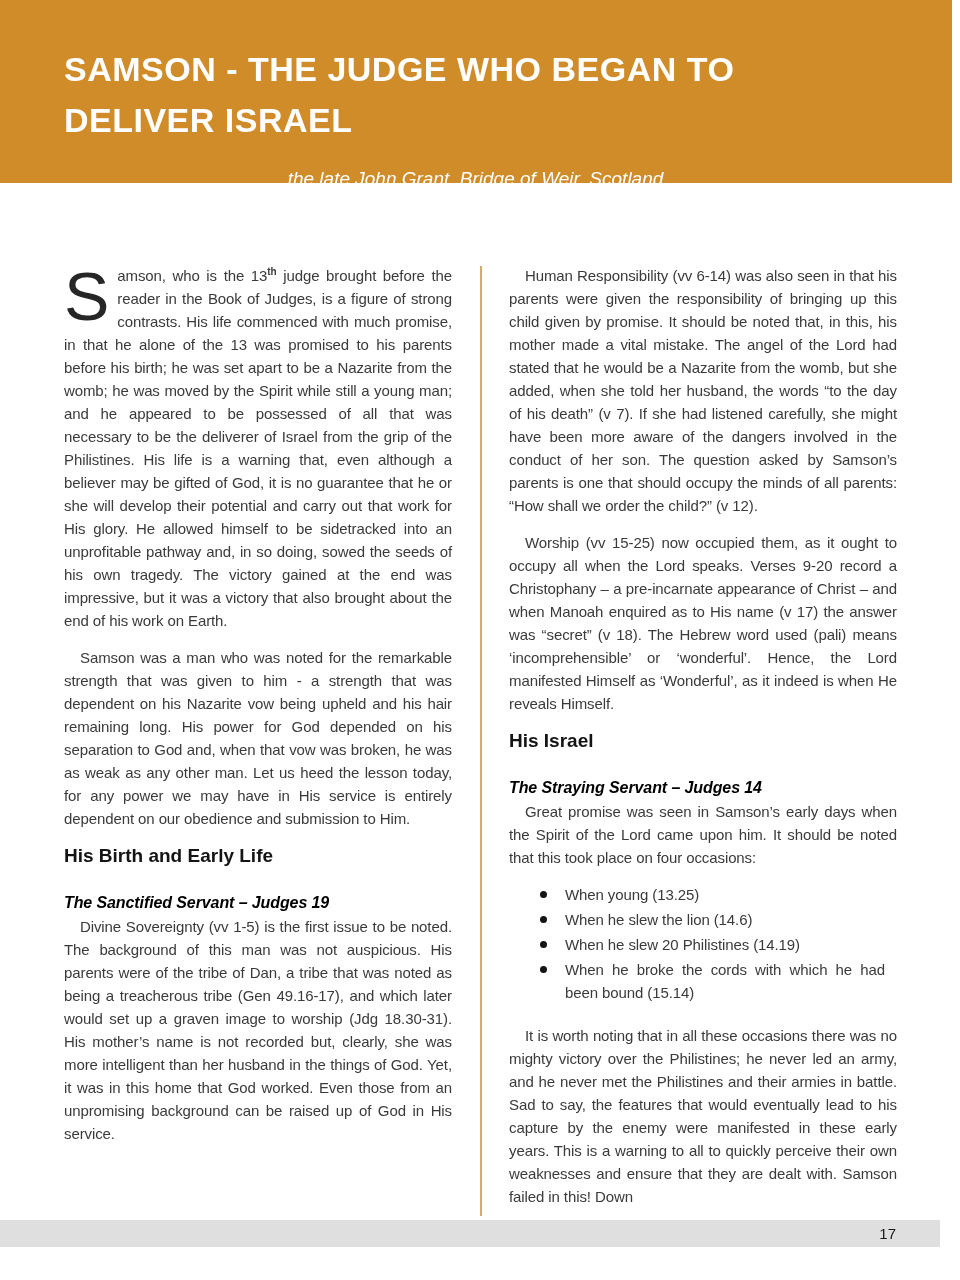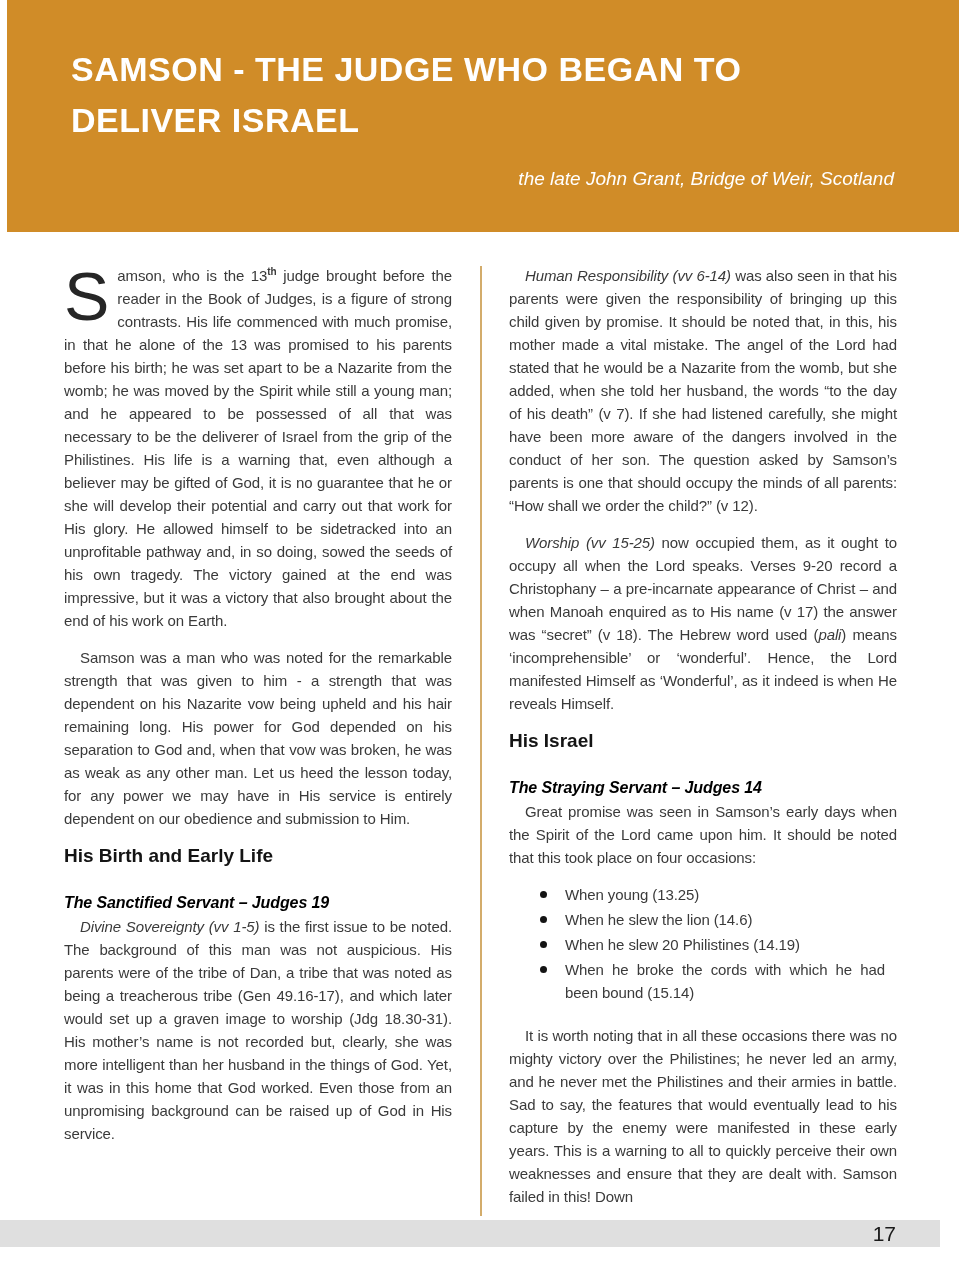--- a/index.html
+++ b/index.html
@@ -1,30 +1,30 @@
 <!DOCTYPE html>
 <html><head>
 <meta charset="utf-8">
 <style>
   html,body{margin:0;padding:0;background:#ffffff;}
   body{width:960px;height:1280px;font-family:"Liberation Sans",sans-serif;}
   .page{position:relative;width:960px;height:1280px;background:#ffffff;overflow:hidden;}
 
   
   .masthead{
-    position:absolute;top:0;left:7px;width:952px;height:232px;
+    position:absolute;top:0;left:0;width:952px;height:183px;
     background:#D08C28;color:#ffffff;box-sizing:border-box;
     padding:44px 65px 0 64px;
   }
   .title{
     margin:0;font-size:34px;line-height:51px;font-weight:600;
     letter-spacing:0.5px;color:#ffffff;
   }
   .byline{
-    margin-top:22px;text-align:right;font-style:italic;
+    margin-top:22px;text-align:center;font-style:italic;
     font-size:19px;color:#ffffff;
   }
 
   
   .columns{
     position:absolute;top:250px;left:0;width:960px;box-sizing:border-box;
     padding:14px 63px 0 64px;display:flex;
   }
   .col{
     width:388px;flex:0 0 388px;
@@ -32,21 +32,21 @@
     color:#3a3a3a;text-align:justify;
   }
   .divider{width:2px;background:#D3AC6B;margin:2px 27px 6px 28px;}
 
   .col p{margin:0 0 14px;text-indent:16px;}
   .col p.first{text-indent:0;}
   .dropcap{
     float:left;font-size:68px;line-height:54px;
     padding:5px 8px 0 0;color:#262626;font-weight:400;
   }
-  .italic{font-style:italic;}
+  .italic{}
   sup{font-size:10px;line-height:0;vertical-align:super;font-weight:bold;}
 
   h2.heading{
     font-size:19px;font-weight:700;color:#141414;
     margin:6px 0 24px;text-align:left;letter-spacing:0;text-indent:0;
   }
   h3.subheading{
     font-size:16px;font-weight:700;font-style:italic;color:#000000;
     margin:0 0 1px;text-align:left;text-indent:0;
   }
@@ -56,21 +56,21 @@
   ul.bullets li::before{
     content:"";position:absolute;left:19px;top:8px;
     width:7px;height:7px;border-radius:50%;background:#141414;
   }
 
   
   .pagebar{
     position:absolute;top:1220px;left:0;width:940px;height:27px;
     background:#DFDFDF;box-sizing:border-box;
     display:flex;align-items:center;justify-content:flex-end;
-    padding-right:44px;font-size:21px;color:#1a1a1a;
+    padding-right:44px;font-size:15px;color:#1a1a1a;
   }
 </style>
 </head>
 <body>
 
 <div class="page">
 
   <header class="masthead">
     <h1 class="title"><span>SAMSON - THE JUDGE WHO BEGAN TO</span><br><span>DELIVER ISRAEL</span></h1>
     <div class="byline">the late John Grant, Bridge of Weir, Scotland</div>

